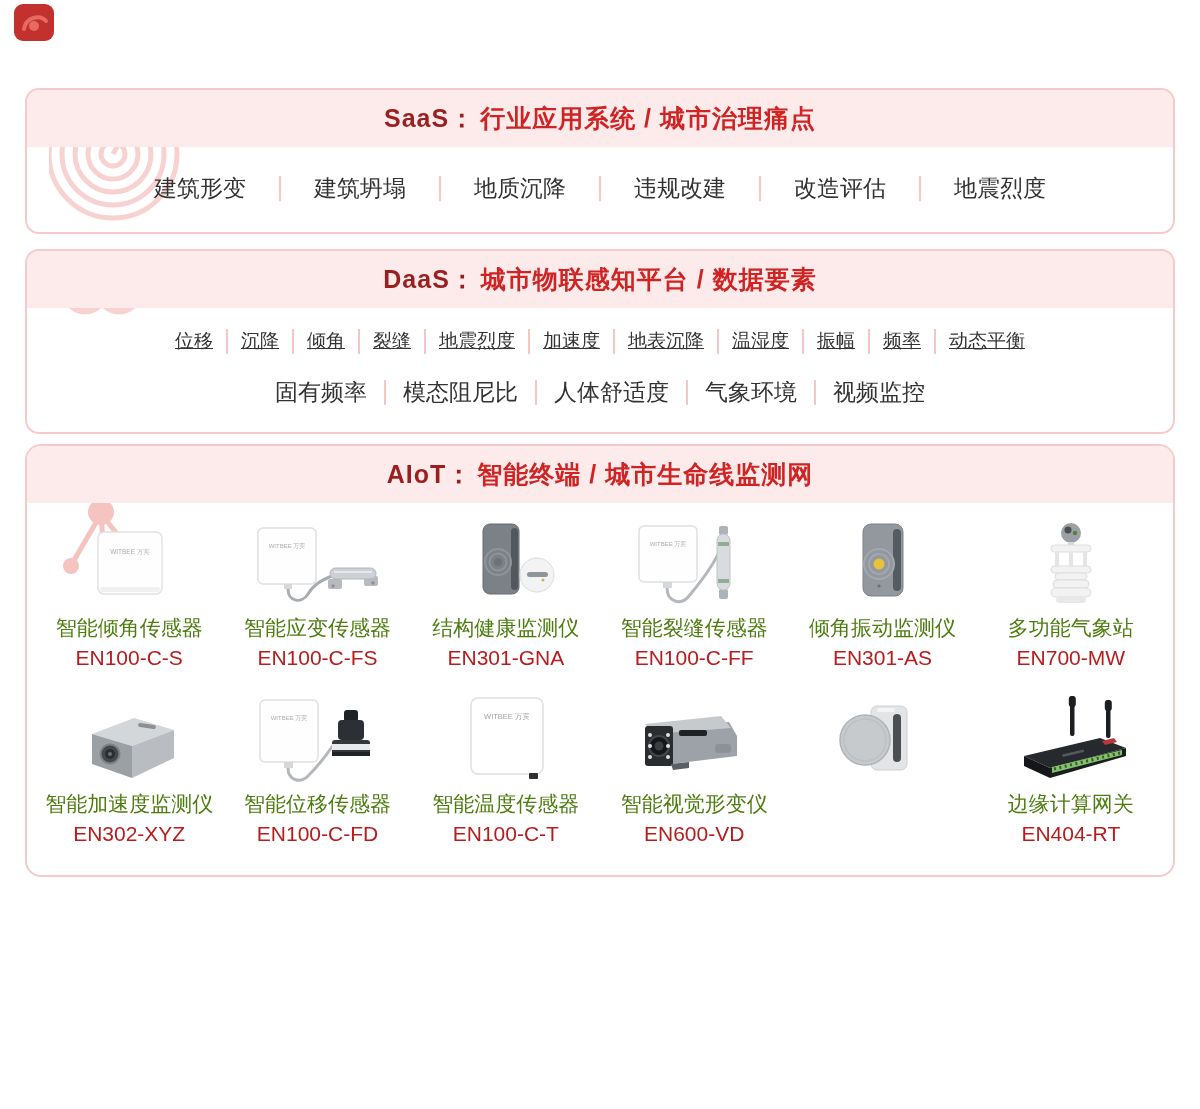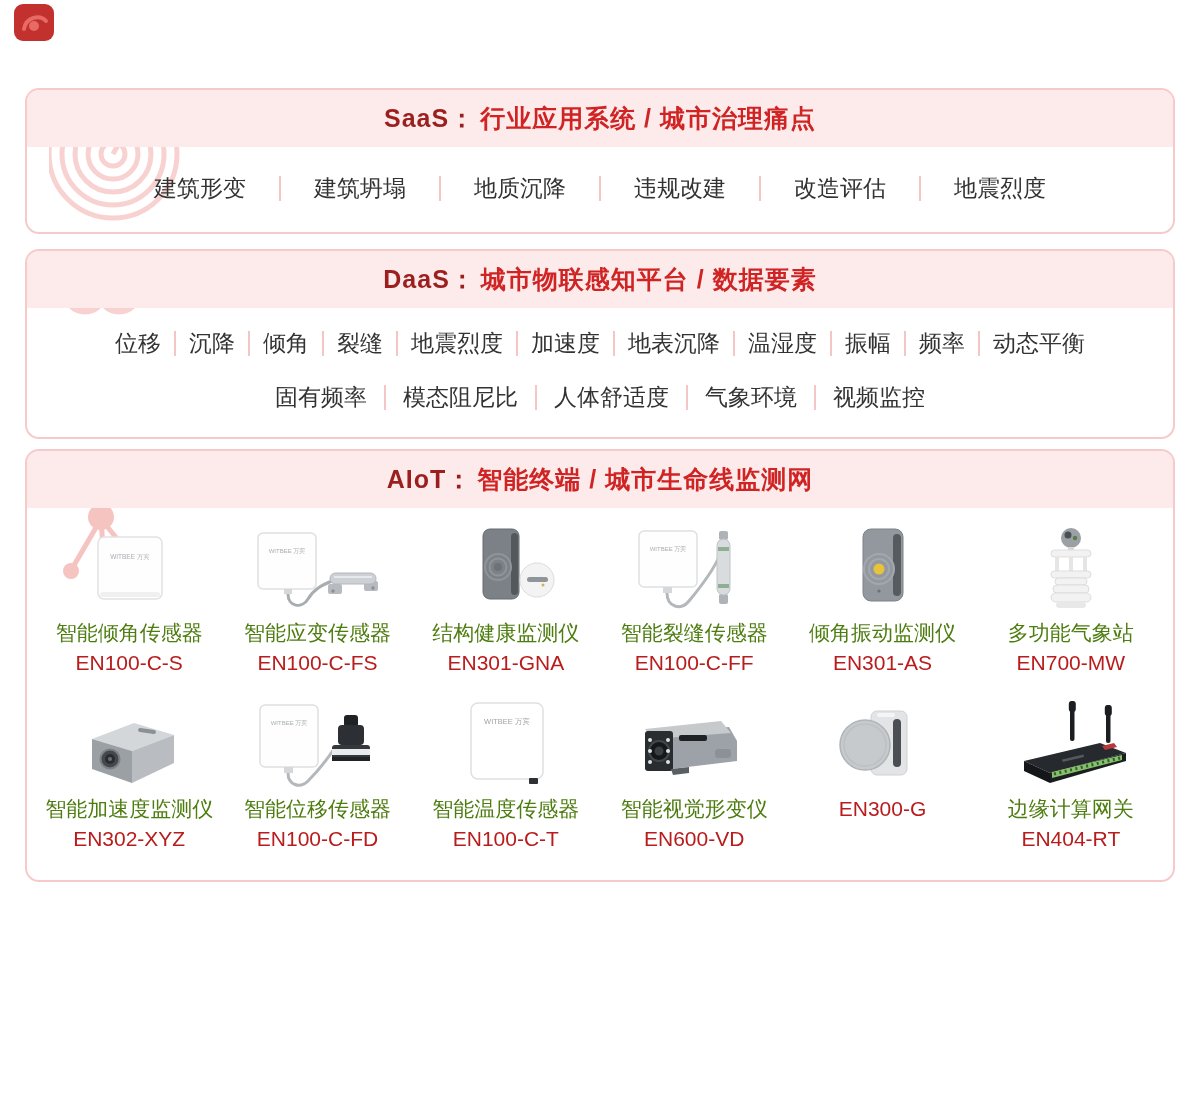--- a/index.html
+++ b/index.html
@@ -16,24 +16,24 @@
 
   .watermark { position:absolute; z-index:0; pointer-events:none; }
 
   .row { position:relative; z-index:1; display:flex; justify-content:center; align-items:center; flex-wrap:nowrap; color:#333; }
   .sep { flex:0 0 2px; width:2px; height:25px; background:#f5c6c6; }
 
   .saas { margin-top:88px; }
   .saas .row { padding:26px 0 28px; gap:33px; font-size:23px; }
 
   .daas { margin-top:15px; }
-  .daas .row-a { padding:20px 14px 0; gap:13px; font-size:23px; }
+  .daas .row-a { padding:20px 14px 0; gap:13px; font-size:19px;text-decoration:underline; }
   .daas .row-b { padding:23px 0 24px; gap:17px; font-size:23px; }
 
-  .aiot { margin-top:10px; }
+  .aiot { margin-top:10px;border-radius:16px; }
   .grid { position:relative; z-index:1; display:grid; grid-template-columns:repeat(6,1fr); padding:14px 8px 26px; row-gap:20px; }
   .cell { text-align:center; }
   .device { height:96px; display:flex; align-items:flex-end; justify-content:center; }
   .p-name { font-size:21px; color:#4d7c0f; line-height:30px; }
   .p-model { font-size:21px; color:#b91c1c; line-height:30px; }
 
   .building { margin-top:10px; }
   .building .card-header { color:#cc2222; font-size:24px; }
   .building .row { padding:27px 0 30px; gap:17px; font-size:22px; }
 </style>
@@ -317,21 +317,20 @@
       <div class="cell">
         <div class="device">
           <svg width="150" height="95" viewBox="0 0 150 95">
             <rect x="64" y="12" width="36" height="64" rx="6" fill="#e2e4e6" stroke="#cfd1d3"></rect>
             <rect x="86" y="20" width="8" height="48" rx="4" fill="#4b4f53"></rect>
             <rect x="70" y="14" width="18" height="4" rx="2" fill="#f4f5f6"></rect>
             <circle cx="58" cy="46" r="25" fill="#c6cacd" stroke="#b0b4b7" stroke-width="1.5"></circle>
             <circle cx="58" cy="46" r="21" fill="none" stroke="#bcc0c3" stroke-width="1.5"></circle>
           </svg>
         </div>
-        <div class="p-model">EN300-G</div>
       </div>
 
       <div class="cell">
         <div class="device">
           <svg width="150" height="95" viewBox="0 0 150 95">
             <rect x="74" y="2" width="4.5" height="40" rx="2" fill="#1c1f22"></rect>
             <rect x="72.8" y="2" width="7" height="11" rx="3" fill="#1c1f22"></rect>
             <rect x="110" y="6" width="4.5" height="38" rx="2" fill="#1c1f22"></rect>
             <rect x="108.8" y="6" width="7" height="11" rx="3" fill="#1c1f22"></rect>
             <polygon points="28,62 104,44 130,54 54,74" fill="#26292d"></polygon>

